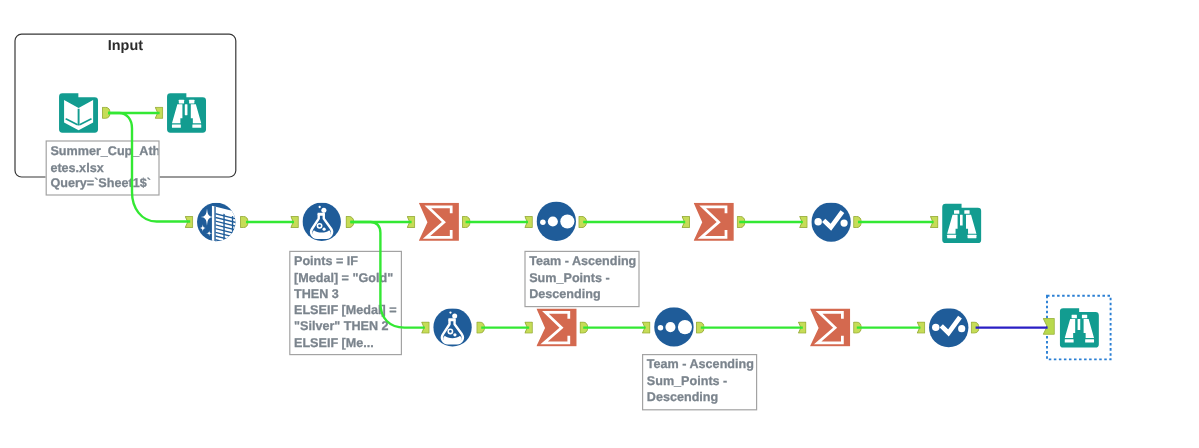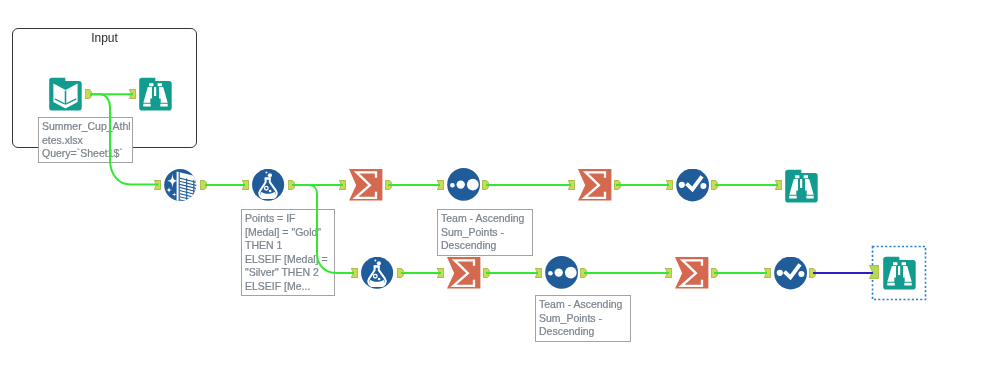--- a/index.html
+++ b/index.html
@@ -1,18 +1,18 @@
 <!DOCTYPE html>
 <html><head>
 <meta charset="utf-8">
 <style>
   html,body{margin:0;padding:0;}
   body{width:999px;height:373px;background:#ffffff;overflow:hidden;
        font-family:"Liberation Sans",sans-serif;}
-  #canvas{position:relative;width:999px;height:373px;background:#ffffff;}
+  #canvas{position:relative;width:999px;height:373px;background:#ffffff;font-weight:bold;}
   .tool{position:absolute;width:33px;height:34px;}
   .tool svg{display:block;}
   .anchor{position:absolute;width:7px;height:10px;}
   .anchor svg{display:block;}
   .annot{position:absolute;background:#ffffff;border:1px solid #a3a3a3;box-sizing:border-box;
          color:#7b848d;font-size:10.5px;line-height:13.6px;padding:2px 0 0 3px;
          font-family:"Liberation Sans",sans-serif;white-space:pre;
          -webkit-text-stroke:0.22px #7b848d;overflow:hidden;}
   .container-box{position:absolute;border:1.2px solid #373737;border-radius:6px;box-sizing:border-box;}
   .container-title{position:absolute;font-size:12px;color:#2b2b2b;text-align:center;}
@@ -241,21 +241,21 @@
       </svg>
   </div>
   <div class="tool" style="left:785.0px;top:168.5px;">
     <svg width="33" height="34">
         <use href="#ic-binoculars"></use>
       </svg>
   </div>
 
   <div class="annot" style="left:241px;top:209px;width:94px;height:87px;">Points = IF
 [Medal] = "Gold"
-THEN 1
+THEN 3
 ELSEIF [Medal] =
 "Silver" THEN 2
 ELSEIF [Me...</div>
   <div class="annot" style="left:437px;top:209px;width:96px;height:47px;">Team - Ascending
 Sum_Points -
 Descending</div>
 
   <div class="anchor" style="left:350.9px;top:268.4px;">
     <svg width="7" height="10">
         <use href="#ic-anchor-in"></use>

